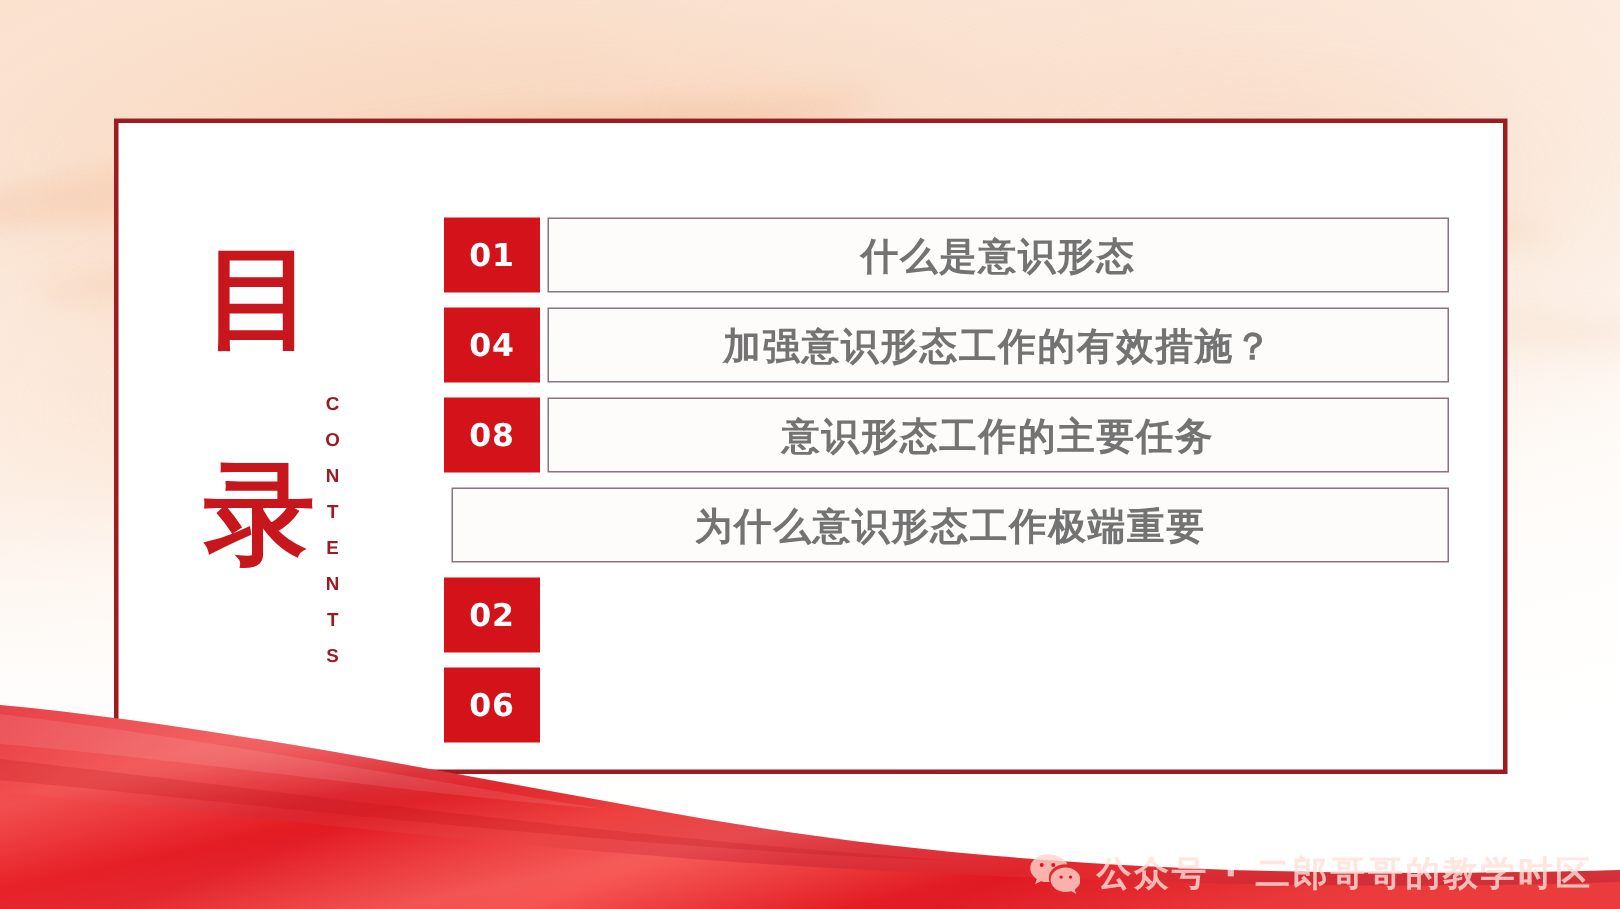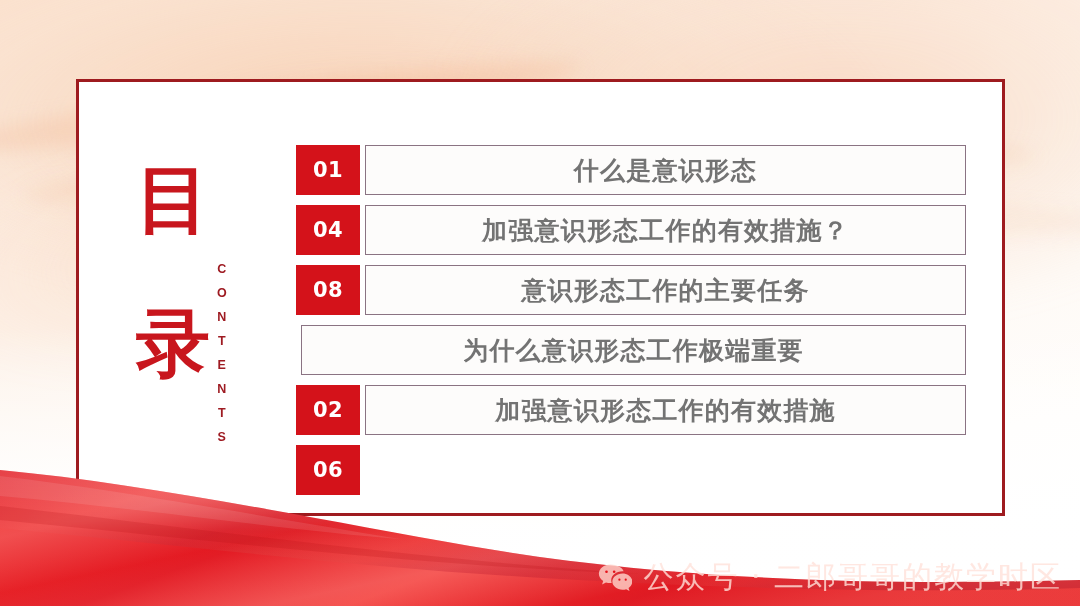--- a/index.html
+++ b/index.html
@@ -166,22 +166,22 @@
     align-items:center;
     gap:11px;
     pointer-events:none;
   }
   .wechat-icon {
     width:34px; height:30px;
     flex:0 0 auto;
   }
   .watermark-text {
     font-family:"DejaVu Sans","Liberation Sans",sans-serif;
-    font-size:30px;
-    font-weight:400;
+    font-size:23px;
+    font-weight:700;
     color:rgba(255,225,218,.80);
     letter-spacing:2px;
     white-space:nowrap;
   }
 </style>
 </head>
 <body>
 
 <div class="slide">
 
@@ -237,23 +237,20 @@
       </div>
 
       <div class="item">
         <div class="item-box">
           <span class="item-label">为什么意识形态工作极端重要</span>
         </div>
       </div>
 
       <div class="item">
         <div class="item-badge">02</div>
-        <div class="item-box">
-          <span class="item-label">加强意识形态工作的有效措施</span>
-        </div>
       </div>
 
       <div class="item">
         <div class="item-badge">06</div>
       </div>
 
     </div>
   </div>
 
   <div class="ribbon-wrap">

